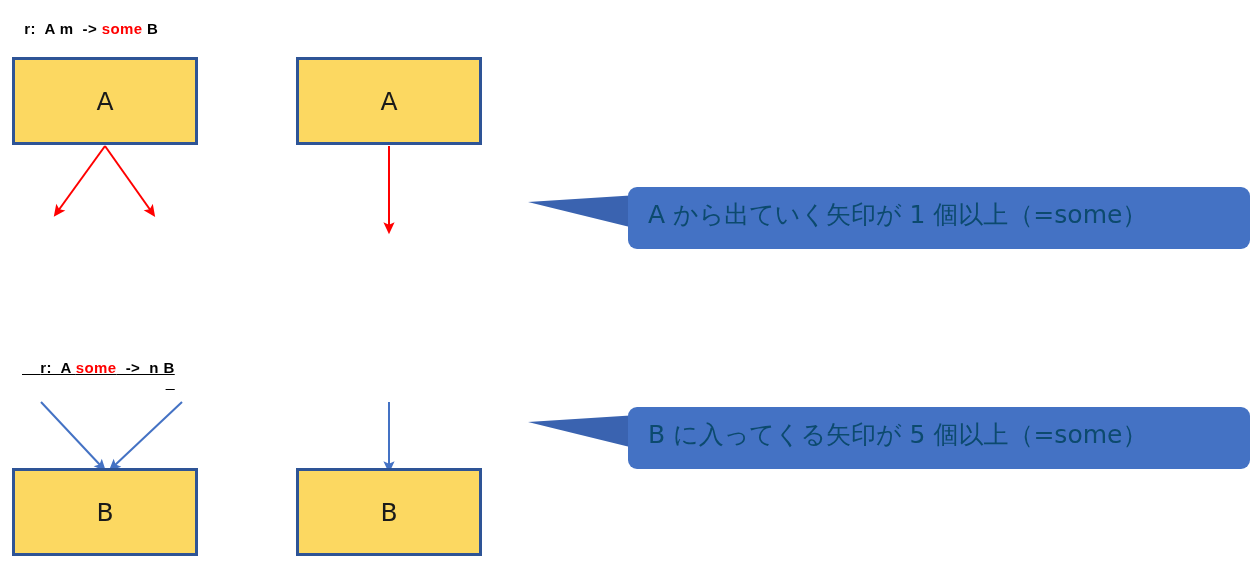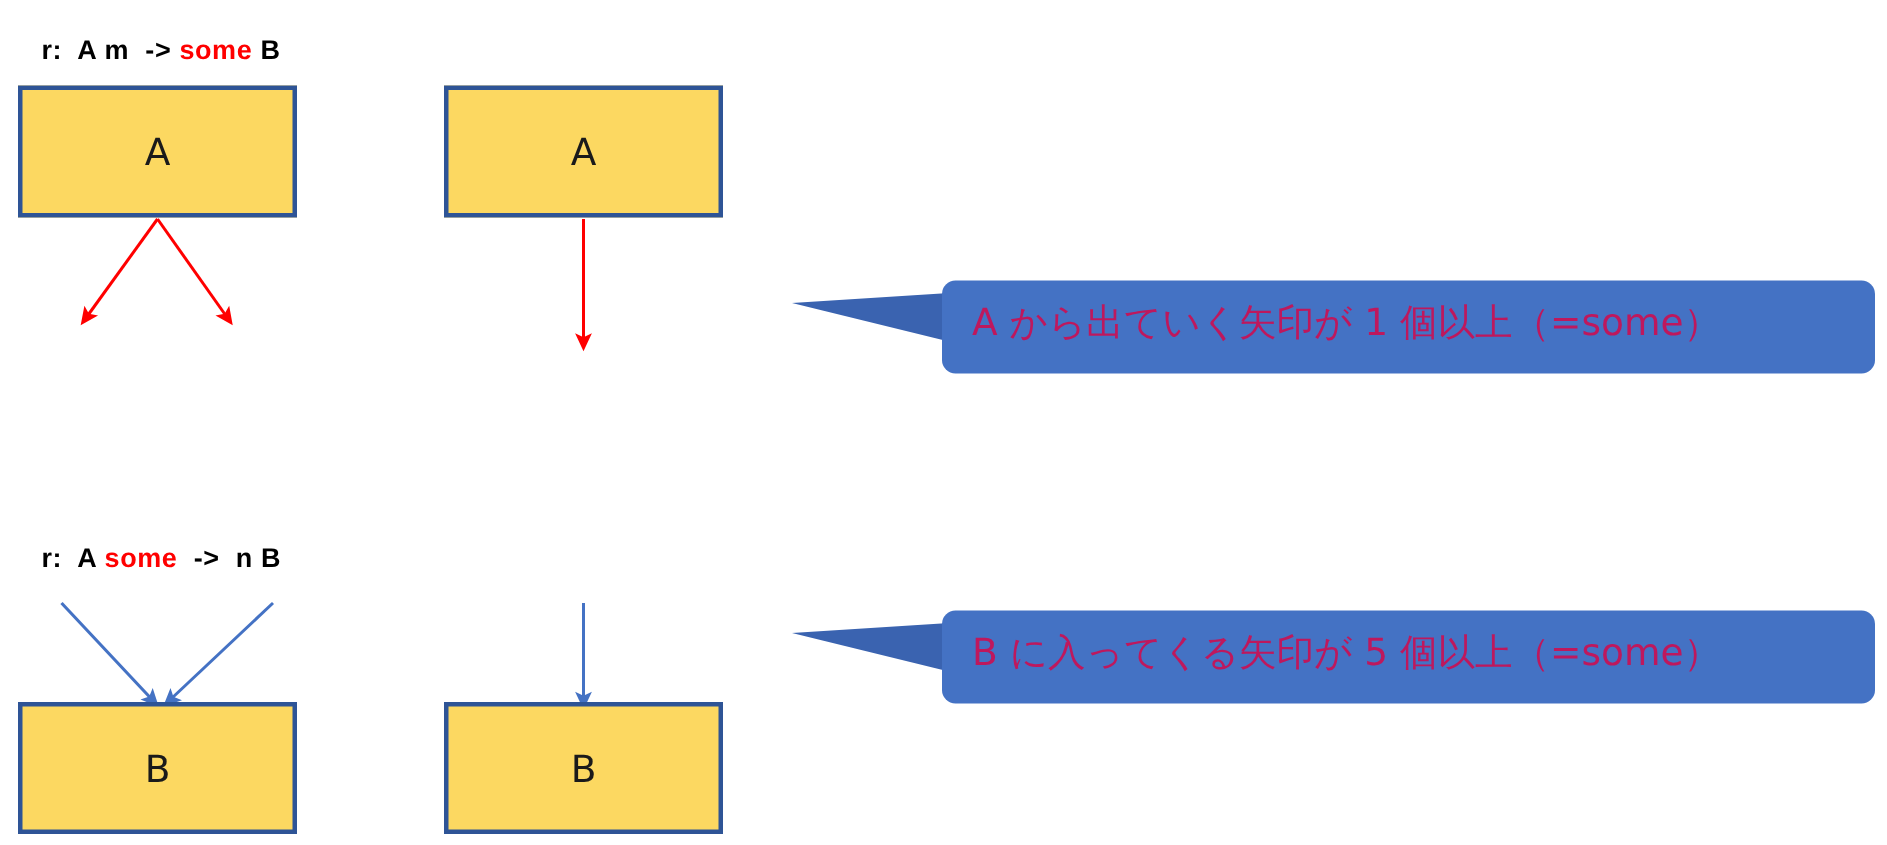--- a/index.html
+++ b/index.html
@@ -16,34 +16,34 @@
     position: relative;
     width: 1258px;
     height: 563px;
     background: #ffffff;
     overflow: hidden;
   }
 
   
   .heading {
     position: absolute;
-    font-size: 18px;
+    font-size: 15px;
     font-weight: bold;
     letter-spacing: 0.4px;
     white-space: pre;
     line-height: 1;
     color: #000000;
     text-align: right;
   }
   .heading .accent {
     color: #FF0000;
     font-weight: bold;
   }
   #heading-1 { left: 6px;  top: 6px; }
-  #heading-2 { left: 6px;  top: 345px; }
+  #heading-2 { left: 22px;  top: 345px; text-decoration: underline; }
 
   
   .node-box {
     position: absolute;
     box-sizing: border-box;
     background: #FCD861;
     border: 3px solid #2E5496;
     display: flex;
     align-items: center;
     justify-content: center;
@@ -75,21 +75,21 @@
     position: absolute;
   }
   .callout-svg {
     position: absolute;
     left: 0;
     top: 0;
     overflow: visible;
   }
   .callout-text {
     position: absolute;
-    color: #be185d;
+    color: #0c4a6e;
     font-size: 25px;
     line-height: 1;
     white-space: pre;
     font-family: "DejaVu Sans", "Liberation Sans", sans-serif;
   }
   #callout-1 { left: 528px; top: 187px; width: 722px; height: 62px; }
   #callout-2 { left: 528px; top: 407px; width: 722px; height: 62px; }
   #callout-1 .callout-text,
   #callout-2 .callout-text { left: 120px; top: 15px; }
 </style>

